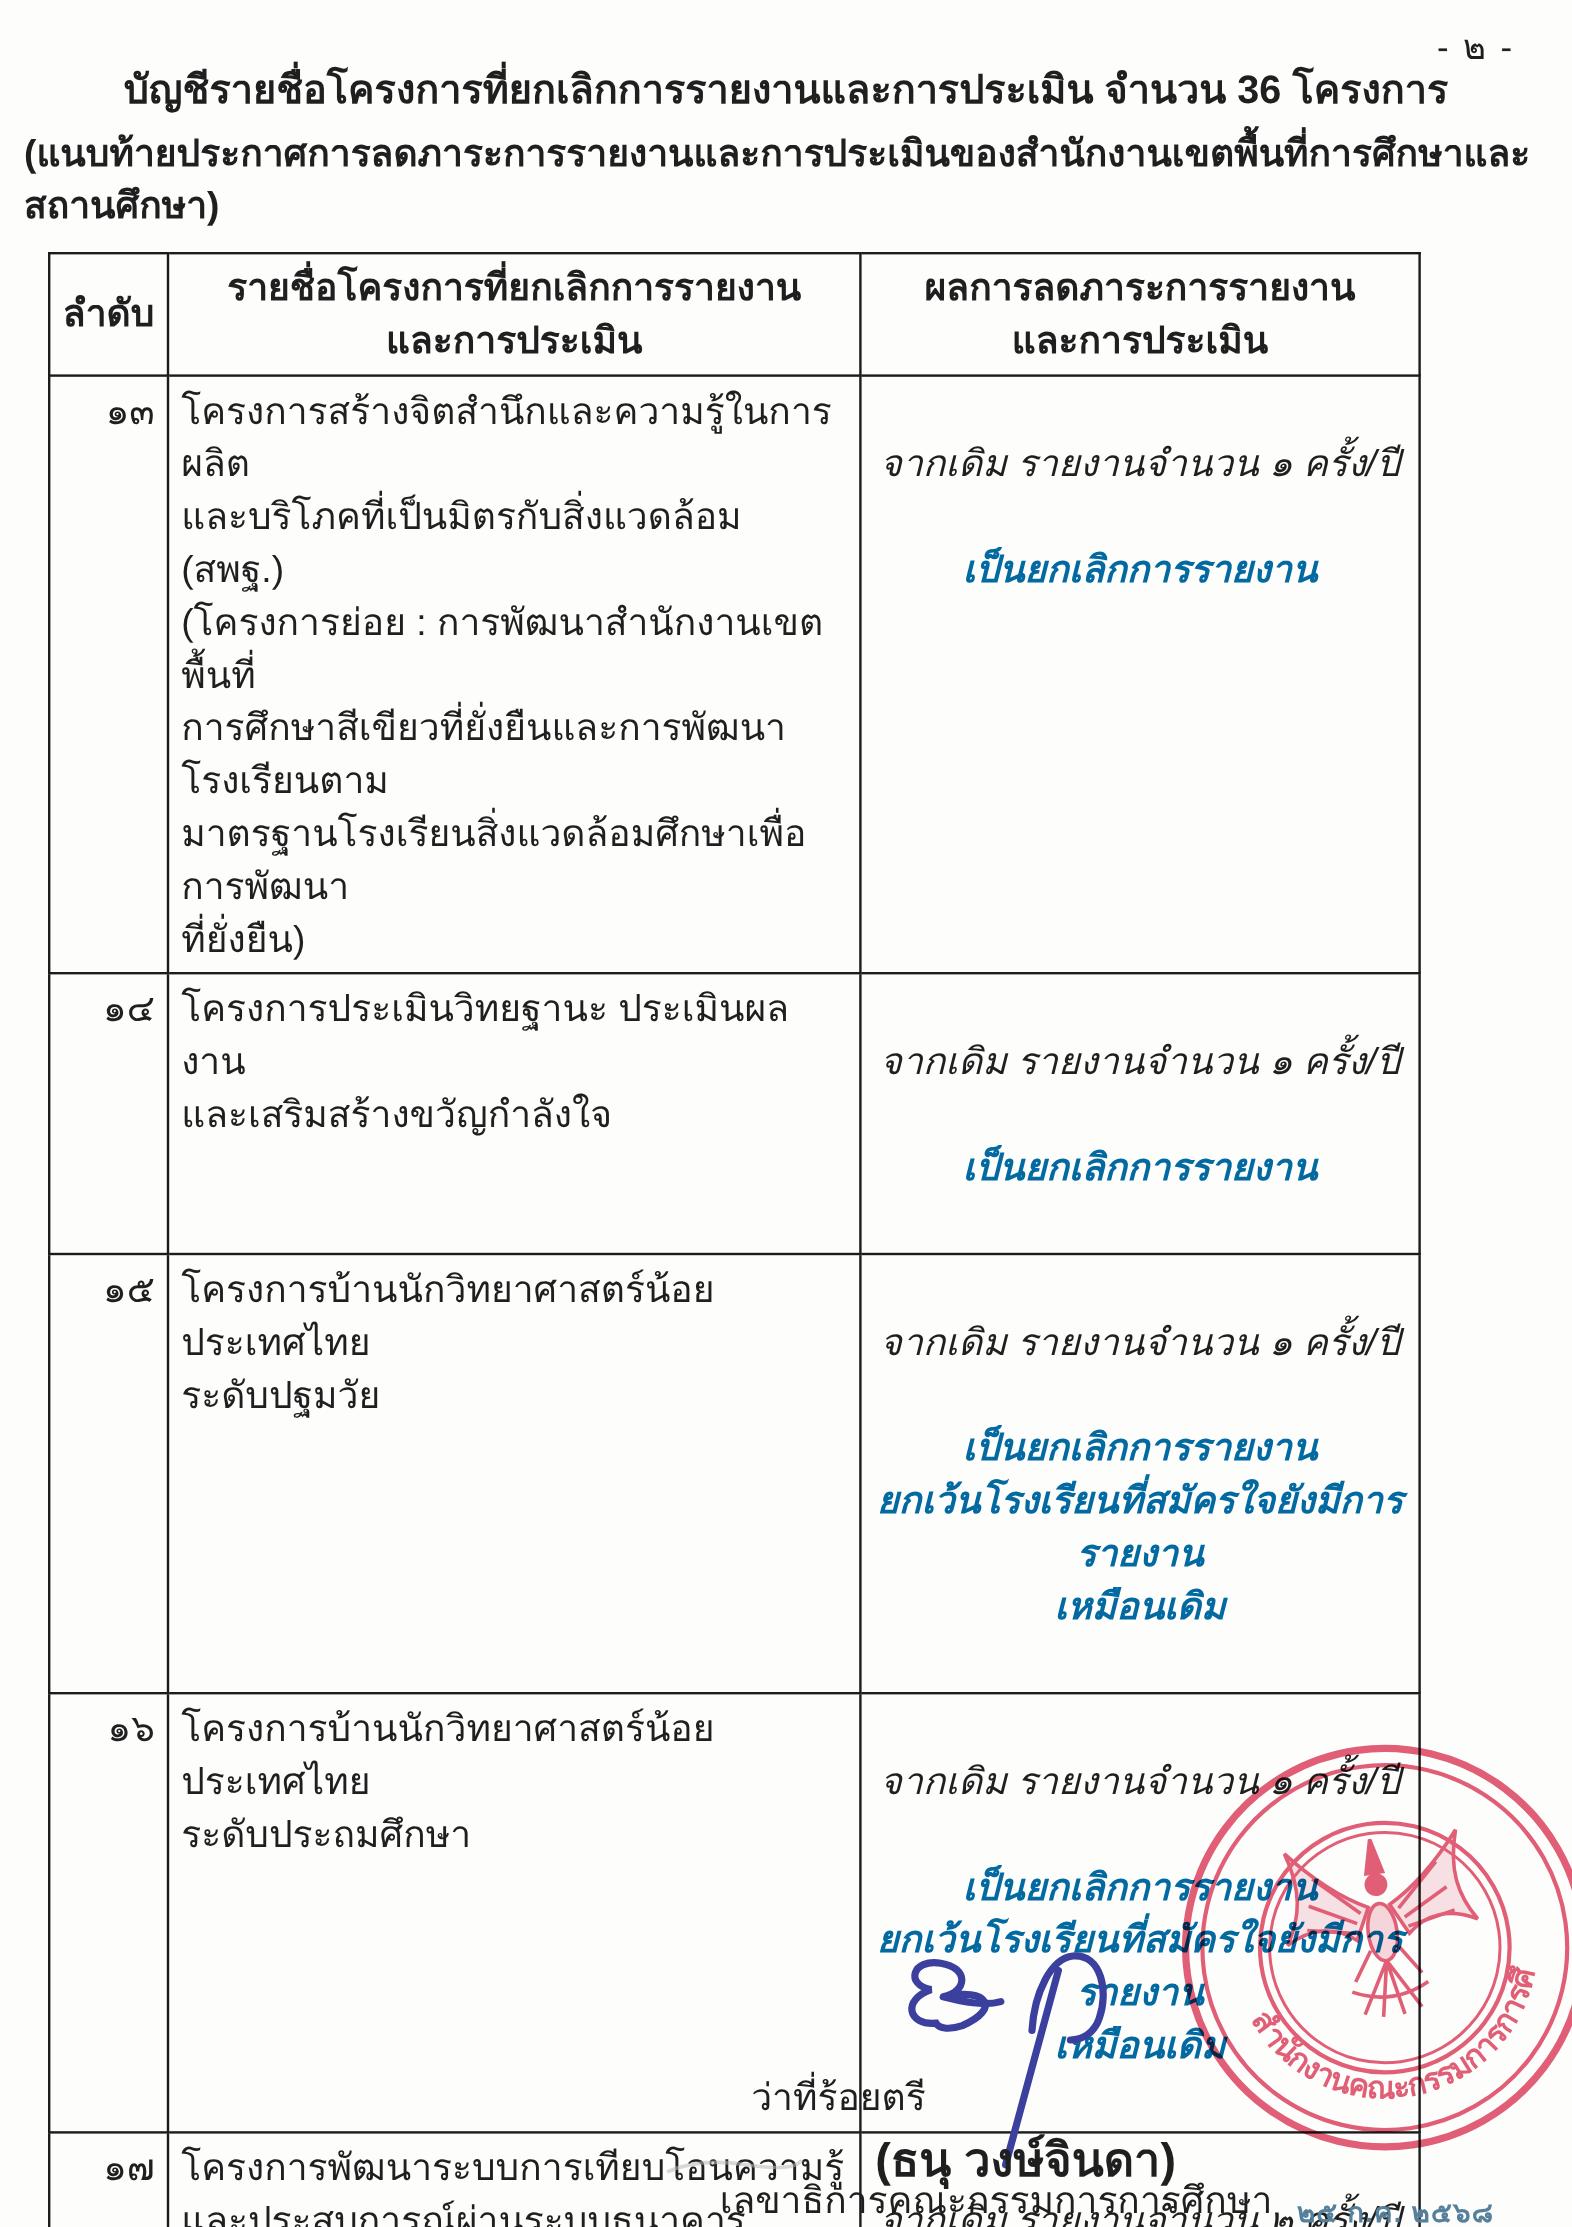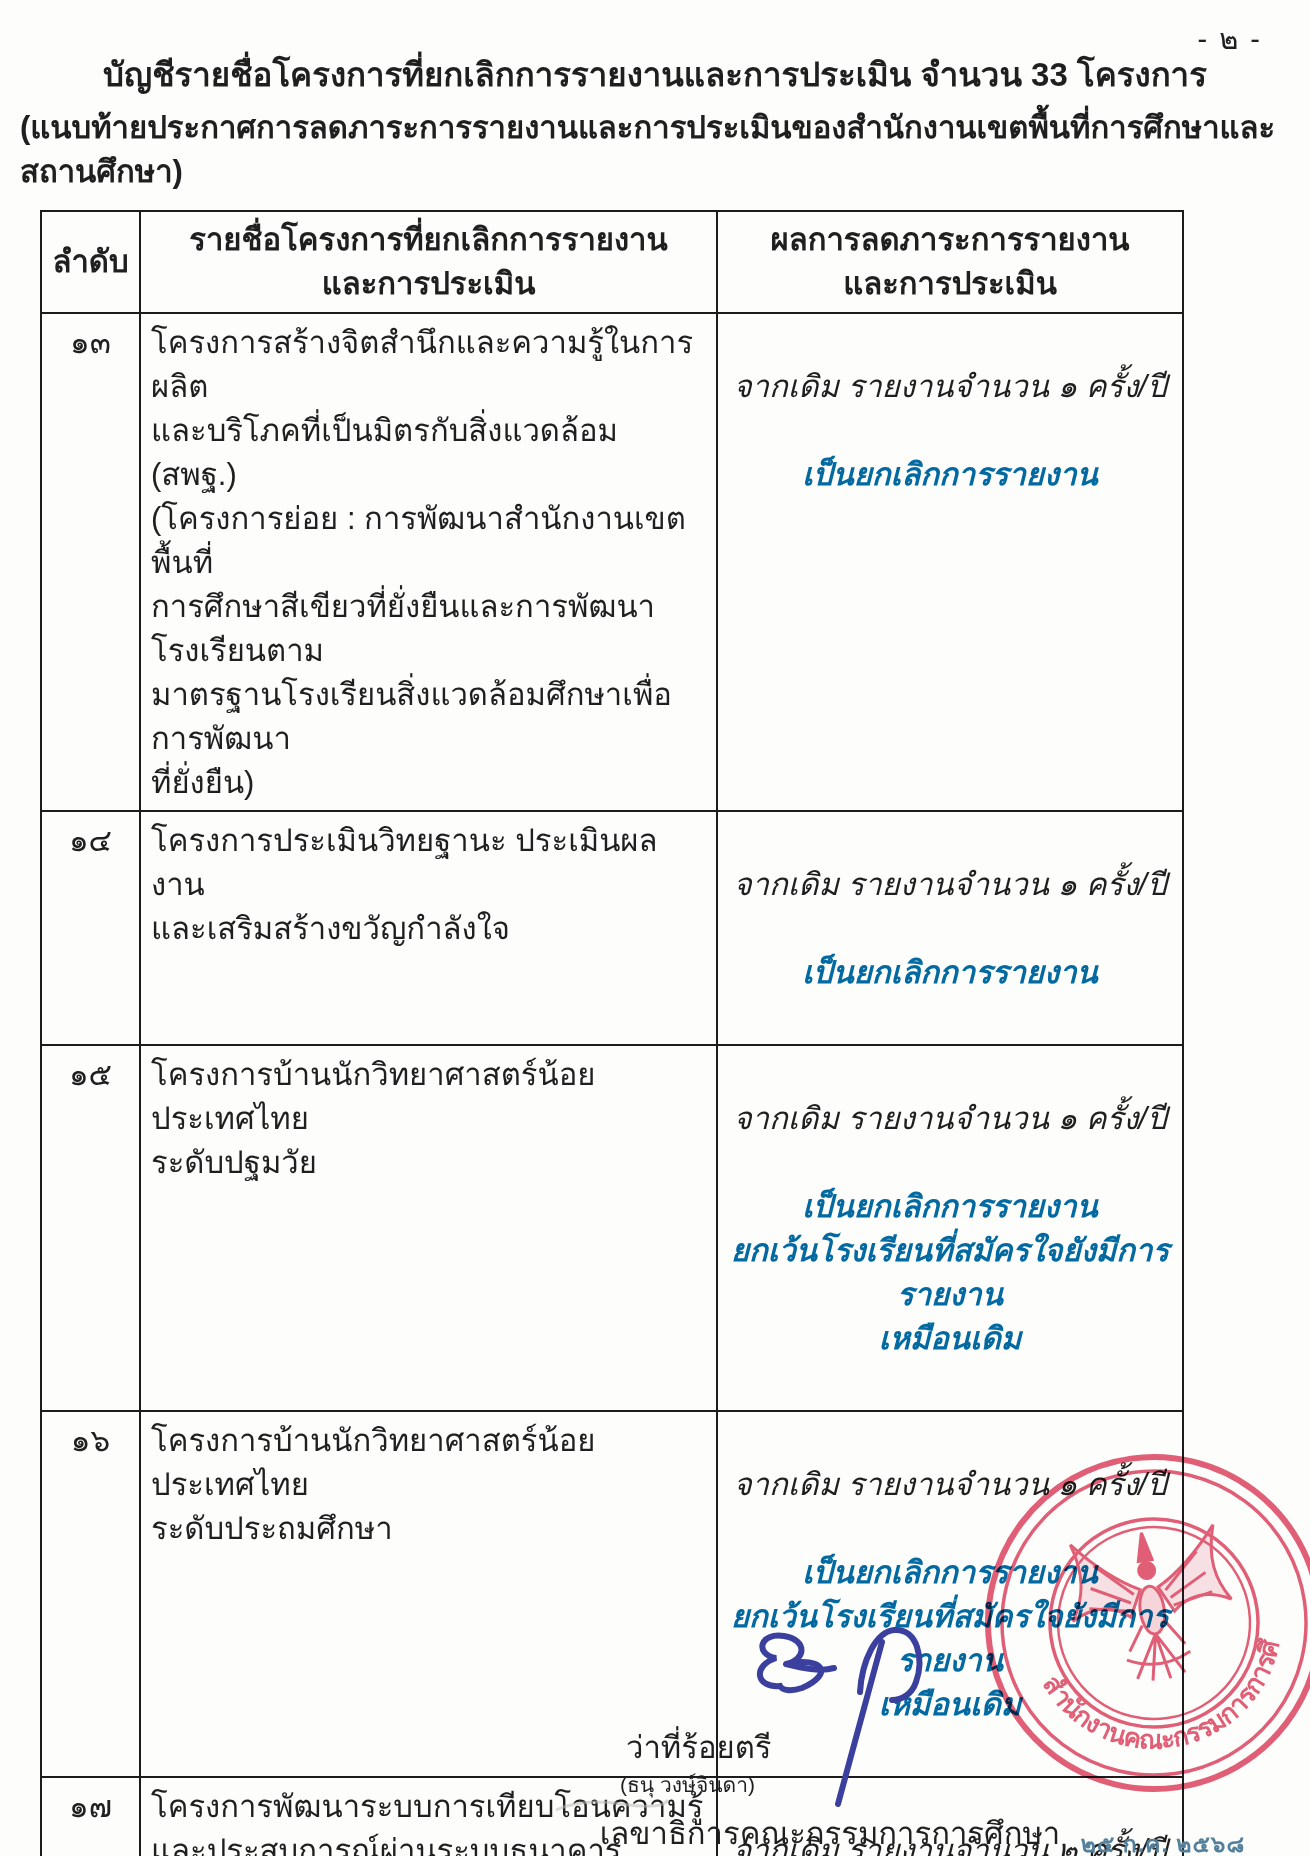--- a/index.html
+++ b/index.html
@@ -43,42 +43,42 @@
     white-space:pre-line;
   }
   col.c-no{width:99px;}
   col.c-project{width:577px;}
   col.c-result{width:466px;}
   table.main th{
     font-weight:bold; text-align:center;
     height:92px; vertical-align:middle;
     padding:4px 6px;
   }
-  td.cell-no{text-align:center;}
+  td.cell-no{text-align:right;}
   td.cell-project{text-align:left; padding-left:18px;margin-left:45px;}
   td.cell-result{text-align:center;font-style:italic;}
   .result-change{
     font-weight:bold;
     color:#0369a1;
   }
   
   tr.r13{height:265px;} tr.r14{height:105px;padding-left:22px;} tr.r15{height:175px;}
   tr.r16{height:175px;} tr.r17{height:222px;}
 
   .sig-rank{
     position:absolute; left:626px; top:1722px;
     font-size:31px;
   }
   .sig-svg{
     position:absolute; left:742px; top:1608px;
     width:260px; height:210px;
   }
   .sig-name{
     position:absolute; left:620px; top:1768px;
-    width:360px; text-align:left; font-size:21px;
+    width:360px; text-align:right; font-size:39px;font-weight:bold;
   }
   .sig-position{
     position:absolute; left:590px; top:1808px;
     width:480px; text-align:center; font-size:31px;
   }
   .sig-date{
     position:absolute; left:1078px; top:1826px;
     width:170px; text-align:center;
     font-size:23px; font-weight:bold;
     color:#55809b; letter-spacing:1px;
@@ -94,21 +94,21 @@
     width:120px; height:30px; opacity:.55;
   }
 </style>
 </head>
 <body>
 
 <div class="page">
 
   <div class="page-number">- ๒ -</div>
 
-  <div class="doc-title">บัญชีรายชื่อโครงการที่ยกเลิกการรายงานและการประเมิน จำนวน 33 โครงการ</div>
+  <div class="doc-title">บัญชีรายชื่อโครงการที่ยกเลิกการรายงานและการประเมิน จำนวน 36 โครงการ</div>
   <div class="doc-subtitle">(แนบท้ายประกาศการลดภาระการรายงานและการประเมินของสำนักงานเขตพื้นที่การศึกษาและสถานศึกษา)</div>
 
   <table class="main">
     <colgroup>
         <col class="c-no">
         <col class="c-project">
         <col class="c-result">
       </colgroup>
     <thead>
       <tr>

